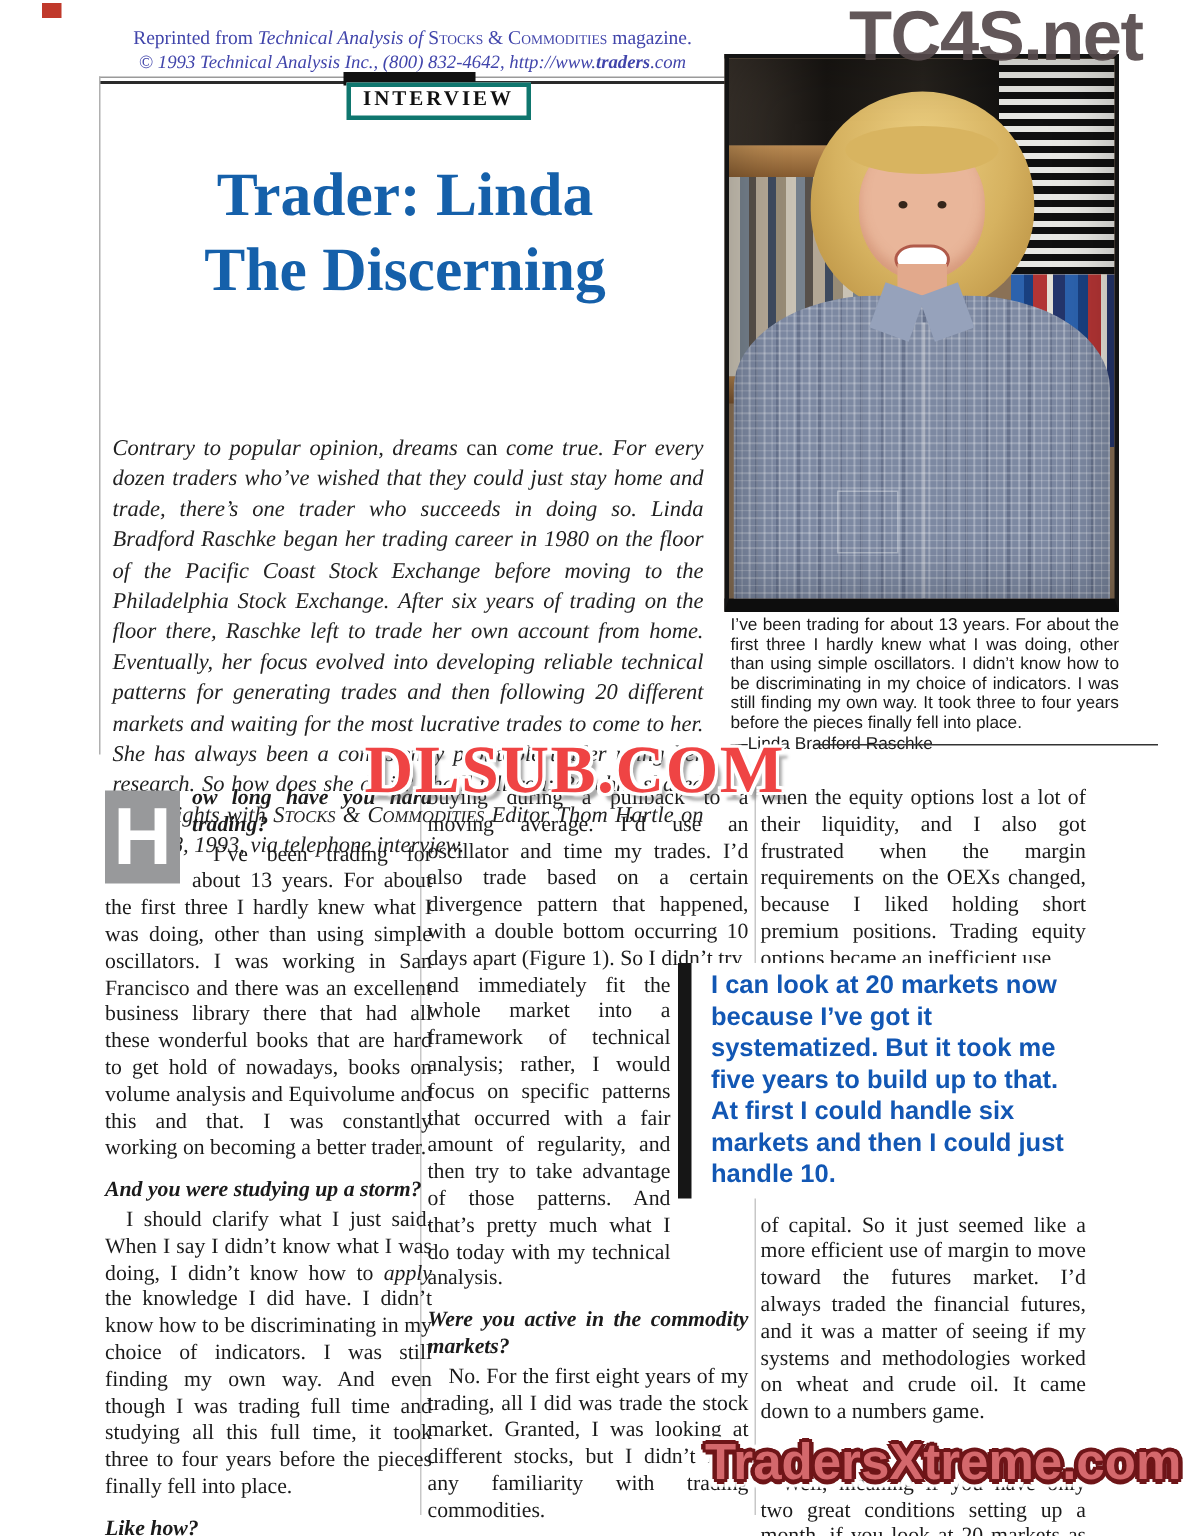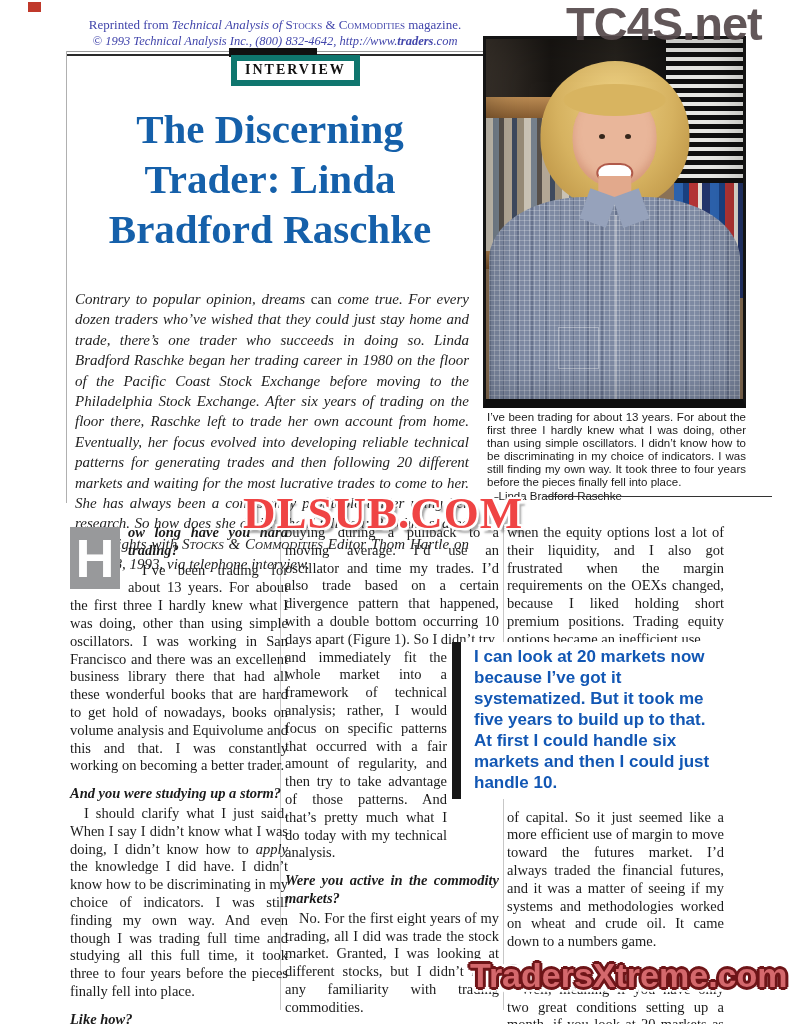--- a/index.html
+++ b/index.html
@@ -16,21 +16,21 @@
   .header .l2{font-size:12.5px;line-height:16px;font-style:italic;}
   .it{font-style:italic;}
   .sc{font-variant:small-caps;}
   .b{font-weight:bold;}
 
   
   .rule-thin{left:66px;top:51px;width:419px;height:1px;background:#9a9a9a;}
   .rule-thick{left:66px;top:54px;width:419px;height:2px;background:#2a2a2a;}
   .left-vrule{left:66px;top:51px;width:1px;height:452px;background:#b0b0b0;}
   .section-bar{left:229px;top:48px;width:88px;height:9px;background:#111;}
-  .interview-box{left:231px;top:55px;background:#fff;border:6px solid #0f766e;
+  .interview-box{left:231px;top:55px;background:#fff;border:3px solid #0f766e;
         padding:1px 8px 2px;font-weight:bold;font-size:14px;letter-spacing:2px;color:#111;}
 
   
   .wm-top{left:566px;top:-4px;z-index:40;font-family:"Liberation Sans",sans-serif;
         font-weight:bold;font-size:47px;letter-spacing:-1px;color:#55494b;opacity:.92;}
   .wm-mid{left:243px;top:487px;z-index:40;font-family:"Liberation Serif",serif;
         font-weight:bold;font-size:45px;letter-spacing:1px;color:#ef4444;
         text-shadow:-2px -2px 0 #fff,2px -2px 0 #fff,-2px 2px 0 #fff,2px 2px 0 #fff,
                     -2px 0 0 #fff,2px 0 0 #fff,0 -2px 0 #fff,0 2px 0 #fff,
                     4px 5px 2px rgba(90,90,90,.5);}
@@ -135,23 +135,22 @@
 
   <div class="abs wm-top">TC4S.net</div>
 
   <div class="abs rule-thin"></div>
   <div class="abs rule-thick"></div>
   <div class="abs left-vrule"></div>
   <div class="abs section-bar"></div>
   <div class="abs interview-box">INTERVIEW</div>
 
   <div class="abs title">
+    <span>Trader: Linda</span>
     <span>The Discerning</span>
-    <span>Trader: Linda</span>
-    <span>Bradford Raschke</span>
   </div>
 
   <div class="abs intro"><span>Contrary to popular opinion, dreams </span><span class="roman">can</span><span> come true. For every dozen traders who’ve wished that they could just stay home and trade, there’s one trader who succeeds in doing so. Linda Bradford Raschke began her trading career in 1980 on the floor of the Pacific Coast Stock Exchange before moving to the Philadelphia Stock Exchange. After six years of trading on the floor there, Raschke left to trade her own account from home. Eventually, her focus evolved into developing reliable technical patterns for generating trades and then following 20 different markets and waiting for the most lucrative trades to come to her. She has always been a consistently profitable trader using her research. So how does she do it? She’ll tell you: Raschke shared her insights with </span><span class="sc">Stocks &amp; Commodities</span><span> Editor Thom Hartle on June 18, 1993, via telephone interview.</span></div>
 
   <div class="abs photo">
     <div class="ph-top-dark"></div>
     <div class="ph-bw-books"></div>
     <div class="ph-shelf1"></div>
     <div class="ph-books-left"></div>
     <div class="ph-books-right"></div>

